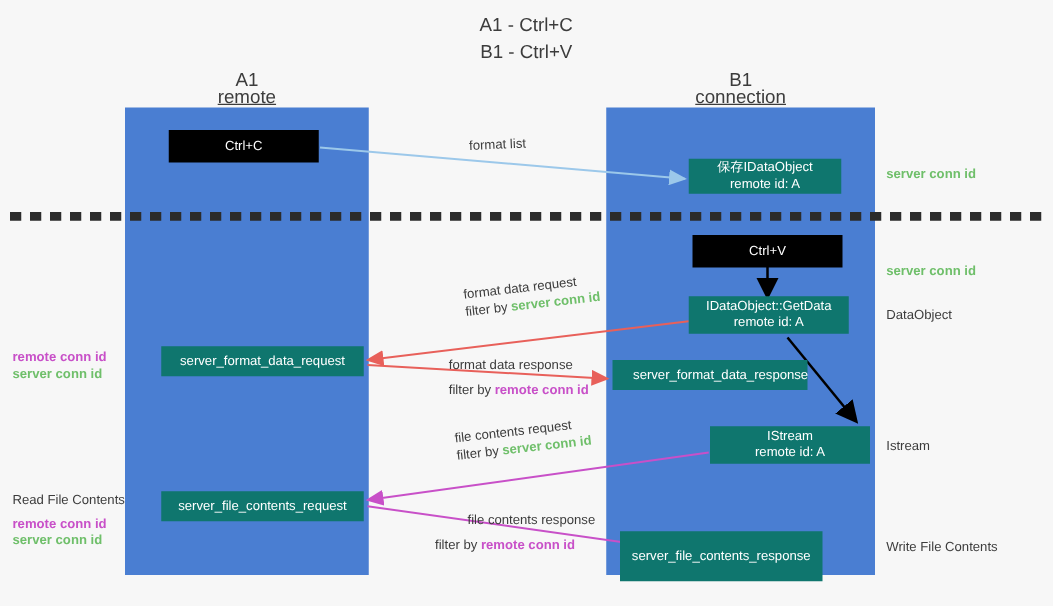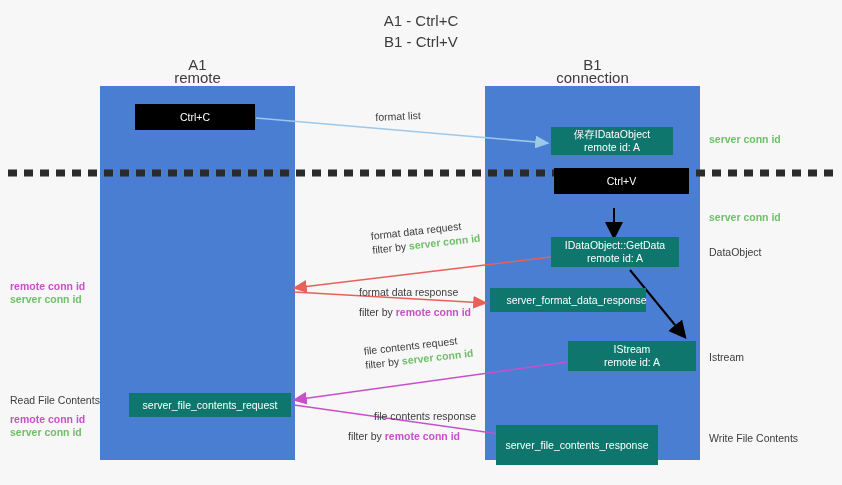--- a/index.html
+++ b/index.html
@@ -14,21 +14,21 @@
   #stage{position:absolute;left:0;top:0;width:842px;height:485px;}
   .lane{position:absolute;background:#4a7ed2;}
   .lane-a{left:100px;top:86px;width:195px;height:374px;}
   .lane-b{left:485px;top:86px;width:215px;height:374px;}
 
   .lane-head{
     position:absolute;text-align:center;font-size:15px;line-height:13px;
     color:#3c3c3c;
   }
   .lane-head .l1{display:block;}
-  .lane-head .l2{display:block;}
+  .lane-head .l2{display:block;text-decoration:underline;}
 
   .title{
     position:absolute;left:0;top:10px;width:842px;text-align:center;
     font-size:15px;line-height:21px;color:#3c3c3c;
   }
 
   .box{
     position:absolute;box-sizing:border-box;
     display:flex;flex-direction:column;align-items:center;justify-content:center;
     color:#ffffff;font-size:10.5px;line-height:13px;text-align:center;
@@ -109,29 +109,32 @@
 
   <div class="box box-green" style="left:135px;top:104px;width:120px;height:26px;">
     <span>Ctrl+C</span>
   </div>
 
   <div class="box box-orange" style="left:551px;top:127px;width:122px;height:28px;">
     <span>保存IDataObject</span>
     <span>remote id: A</span>
   </div>
 
-  <div class="box box-green" style="left:554px;top:168px;width:135px;height:26px;">
+  <div class="box box-green" style="left:554px;top:188px;width:120px;height:26px;">
     <span>Ctrl+V</span>
   </div>
 
   <div class="box box-orange" style="left:551px;top:237px;width:128px;height:30px;">
     <span>IDataObject::GetData</span>
     <span>remote id: A</span>
   </div>
 
+  <div class="box box-orange" style="left:129px;top:277px;width:162px;height:24px;">
+    <span>server_format_data_request</span>
+  </div>
 
   <div class="box box-orange" style="left:490px;top:288px;width:156px;height:24px;padding-left:17px;">
     <span>server_format_data_response</span>
   </div>
 
   <div class="box box-orange" style="left:568px;top:341px;width:128px;height:30px;">
     <span>IStream</span>
     <span>remote id: A</span>
   </div>
 

